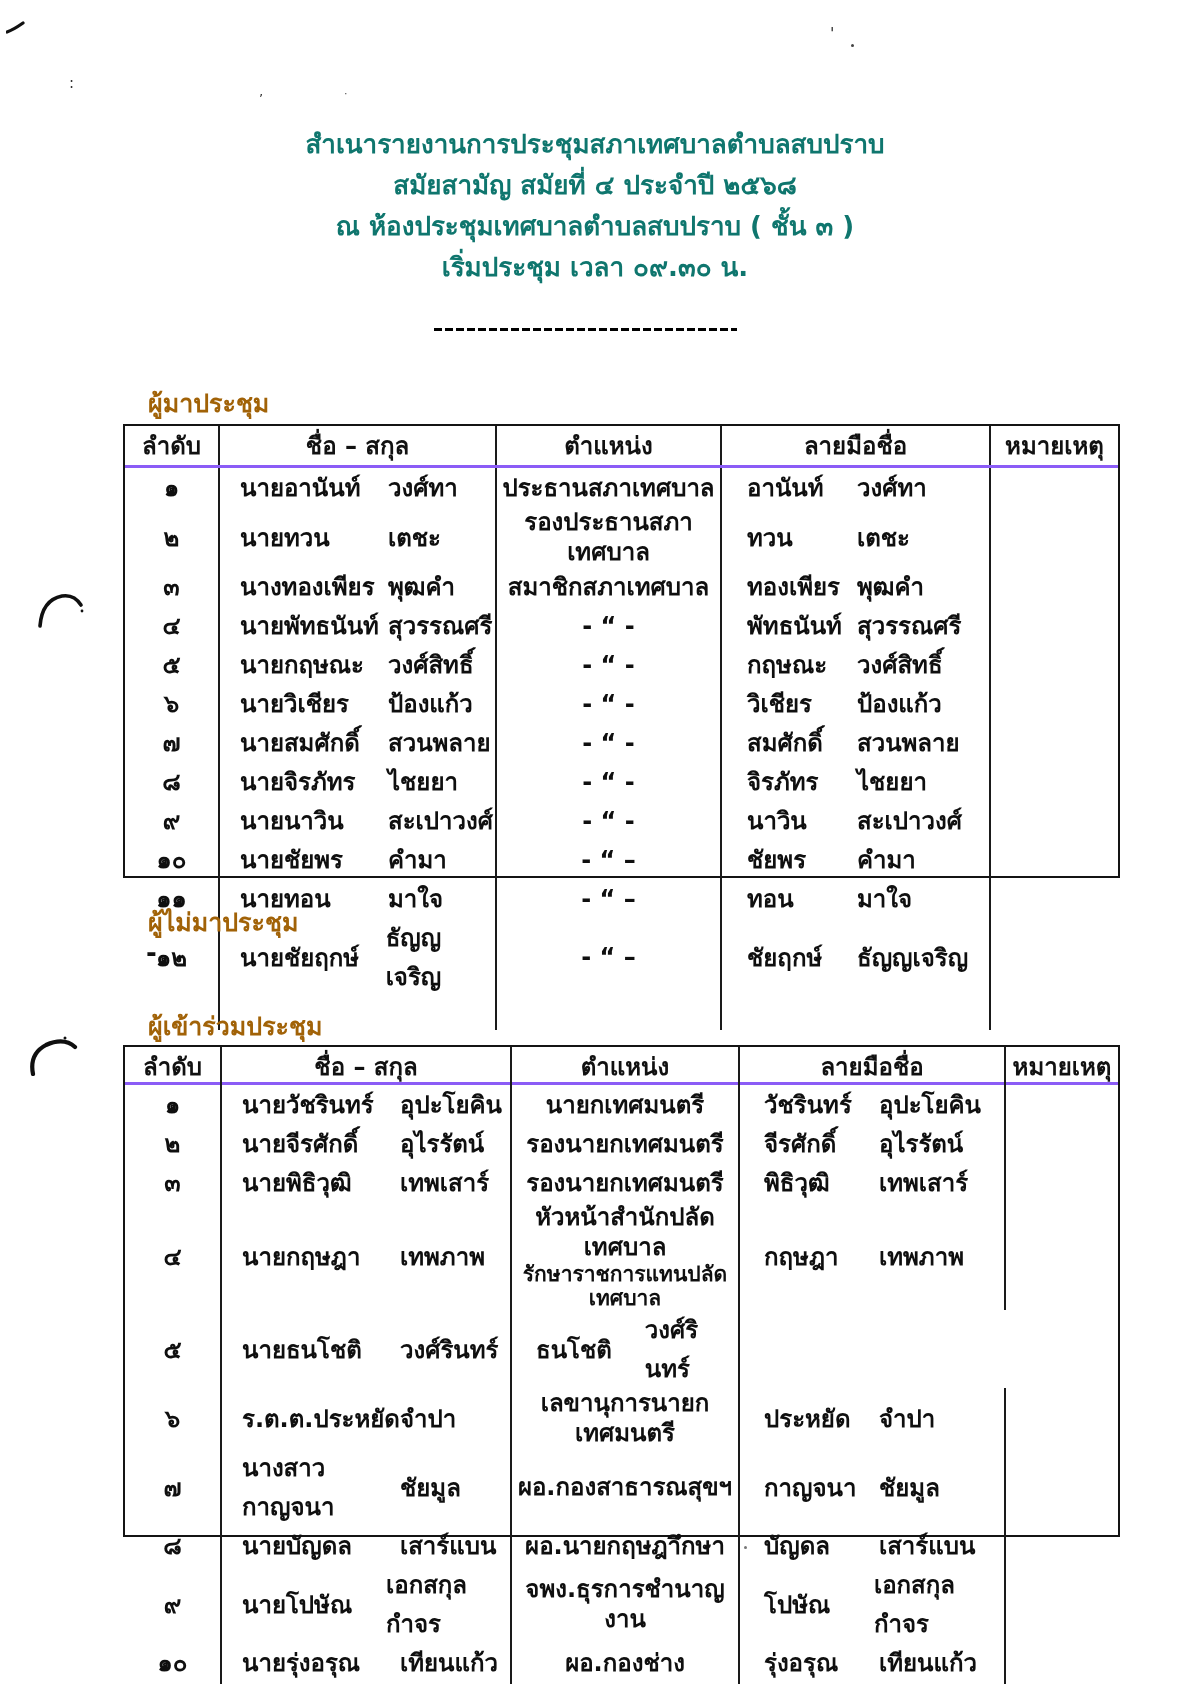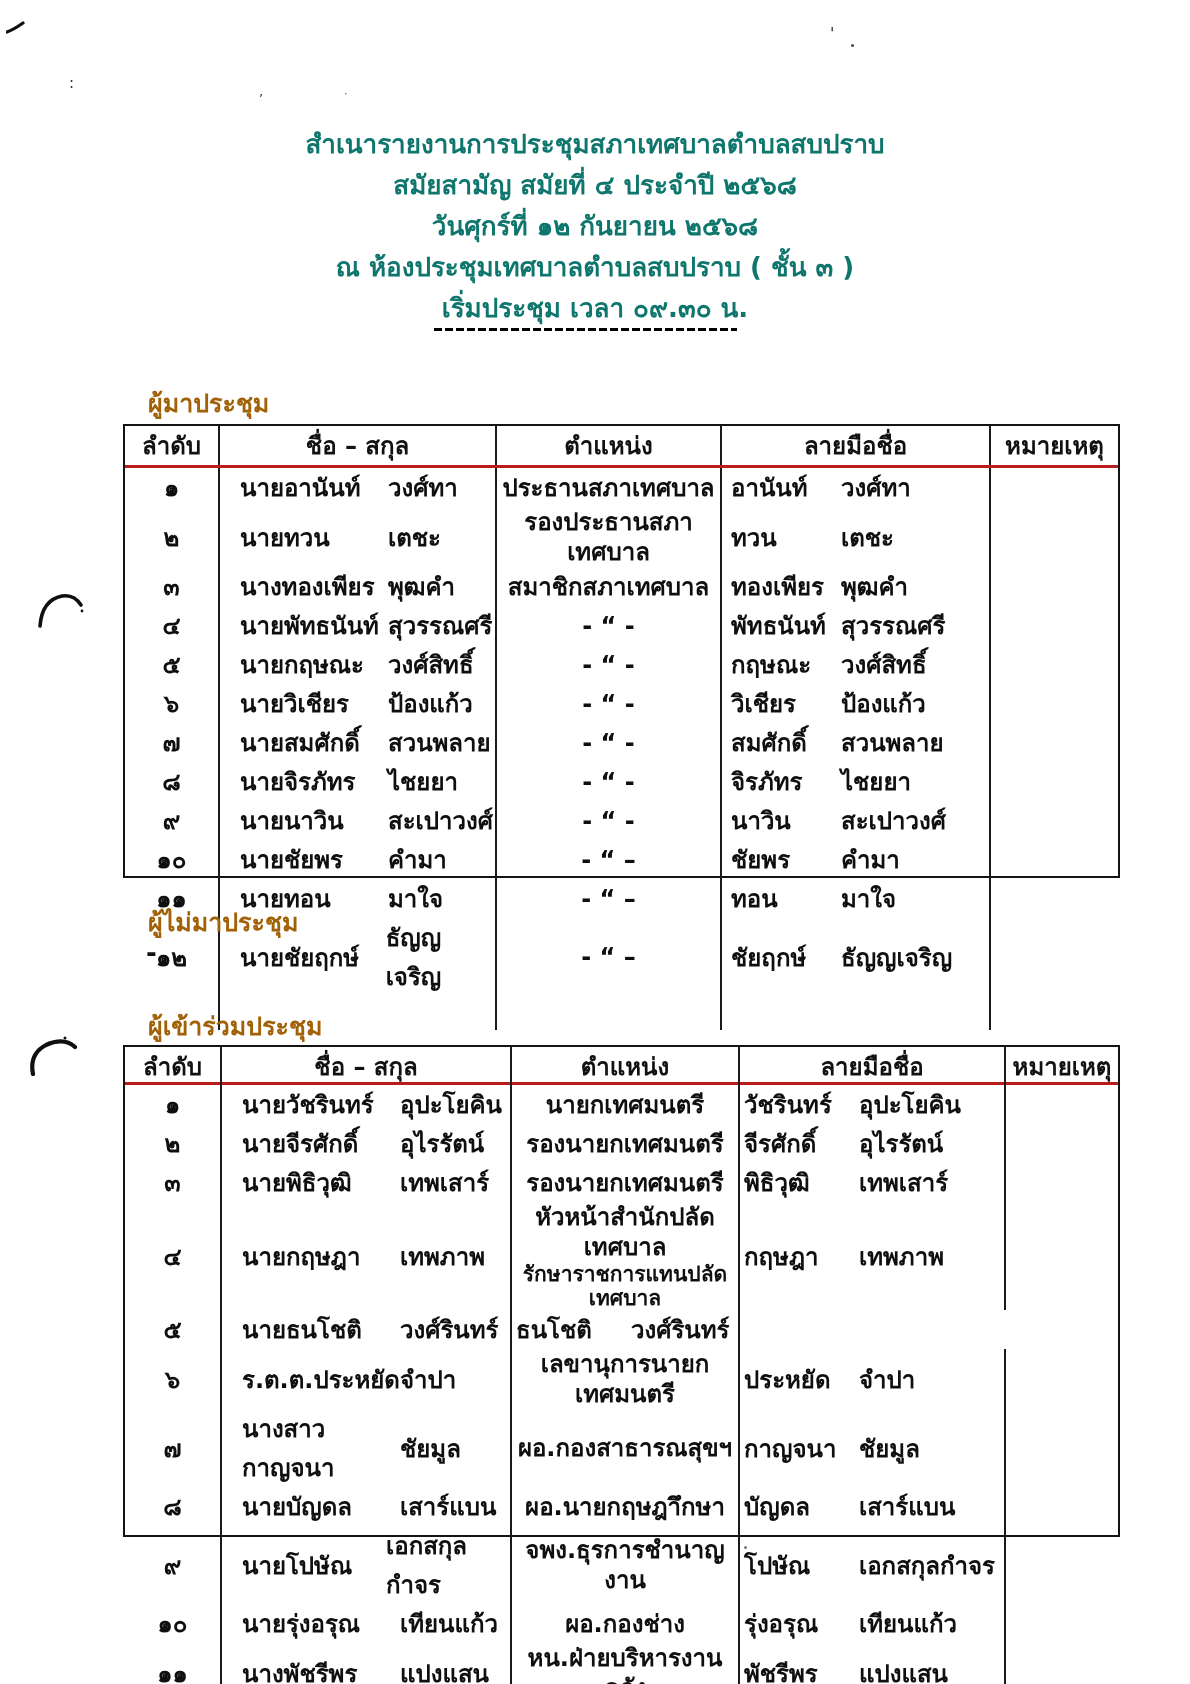--- a/index.html
+++ b/index.html
@@ -34,40 +34,40 @@
     border:2.5px solid #141414;
     box-sizing:border-box;
     display:flex;flex-direction:column;
     background:#fff;
   }
   .t1{top:424px;height:454px;}
   .t2{top:1045px;height:492px;}
   .t1 .grid{display:grid;grid-template-columns:95px 277px 225px 269px 1fr;}
   .t2 .grid{display:grid;grid-template-columns:97px 290px 228px 266px 1fr;}
 
-  .thead{border-bottom:3px solid #b91c1c;font-weight:700;}
+  .thead{border-bottom:3px solid #8b5cf6;font-weight:700;}
   .t1 .thead{height:42px;}
   .t2 .thead{height:35px;}
   .hc{display:flex;align-items:center;justify-content:center;
       border-right:2px solid #1a1a1a;font-size:24px;}
   .hc:last-child,.c:last-child{border-right:none;}
 
   .tbody{display:flex;flex-direction:column;flex:1;}
   .trow{width:100%;}
   .t1 .trow{min-height:34px;}
   .t2 .trow{min-height:36px;}
   .t2 .trow.tall{min-height:62px;}
   .trow.fill{flex:1;}
   .c{border-right:2px solid #1a1a1a;display:flex;align-items:center;
      font-size:24px;font-weight:600;color:#0f0f0f;}
   .c.idx{justify-content:center;}
   .c.pos{flex-direction:column;justify-content:center;text-align:center;}
   .c.name{padding-left:20px;}
-  .t1 .c.sig{padding-left:9px;}
-  .t2 .c.sig{padding-left:4px;}
+  .t1 .c.sig{padding-left:25px;}
+  .t2 .c.sig{padding-left:24px;}
   .fn{display:inline-block;}
   .t1 .name .fn{width:148px;}
   .t2 .name .fn{width:158px;}
   .t1 .sig .fn{width:110px;}
   .t2 .sig .fn{width:115px;}
   .pline{line-height:30px;}
   .pline.p2{font-size:21px;line-height:24px;}
 
   .mark{position:absolute;color:#222;line-height:1;}
   #mk-colon{left:69px;top:76px;font-size:15px;color:#333;}
@@ -99,21 +99,20 @@
     <circle cx="46" cy="23" r="1.4" fill="#101010"></circle>
   </svg>
   <svg id="mk-arc2" class="mark" width="54" height="44" viewBox="0 0 54 44">
     <path d="M7 42 Q3 22 20 13 Q38 5 49 15" stroke="#101010" stroke-width="4.2" fill="none" stroke-linecap="round"></path>
     <circle cx="39" cy="6" r="1.5" fill="#101010"></circle>
   </svg>
 
   <div class="title">
     <div>สำเนารายงานการประชุมสภาเทศบาลตำบลสบปราบ</div>
     <div>สมัยสามัญ สมัยที่ ๔ ประจำปี ๒๕๖๘</div>
-    <div>วันศุกร์ที่ ๑๒ กันยายน  ๒๕๖๘</div>
     <div>ณ  ห้องประชุมเทศบาลตำบลสบปราบ ( ชั้น ๓ )</div>
     <div>เริ่มประชุม  เวลา  ๐๙.๓๐  น.</div>
   </div>
   <div class="dashline"></div>
 
   <div class="sect" id="h-attend">ผู้มาประชุม</div>
   <div class="table t1">
     <div class="thead grid">
       <div class="hc">ลำดับ</div>
       <div class="hc">ชื่อ – สกุล</div>

